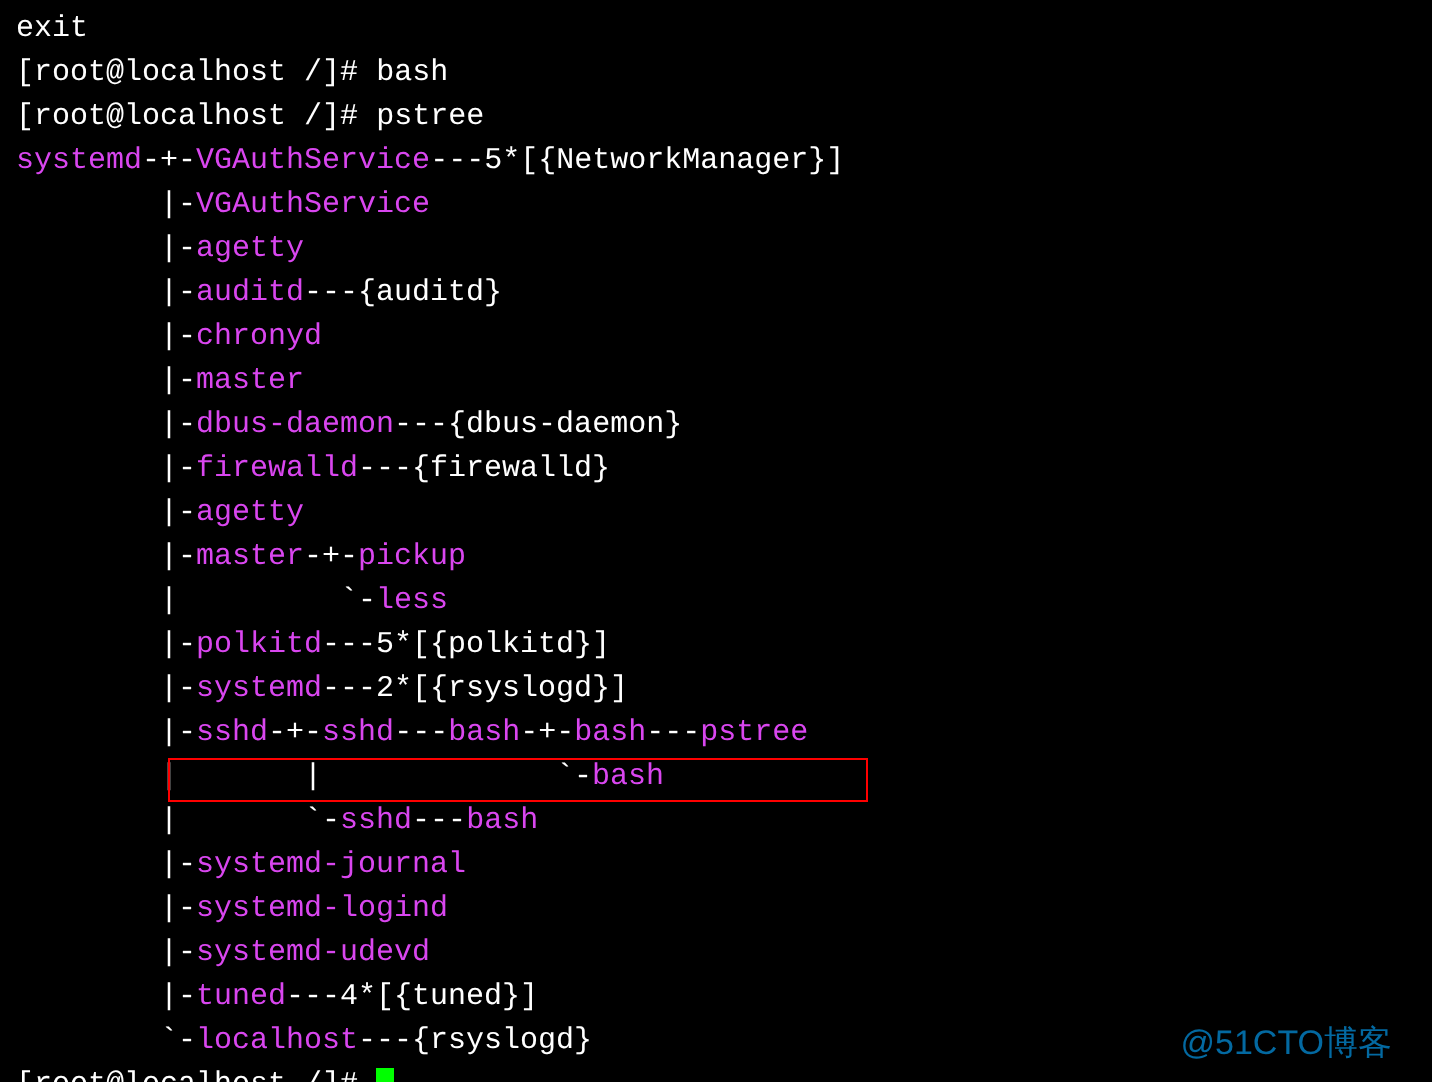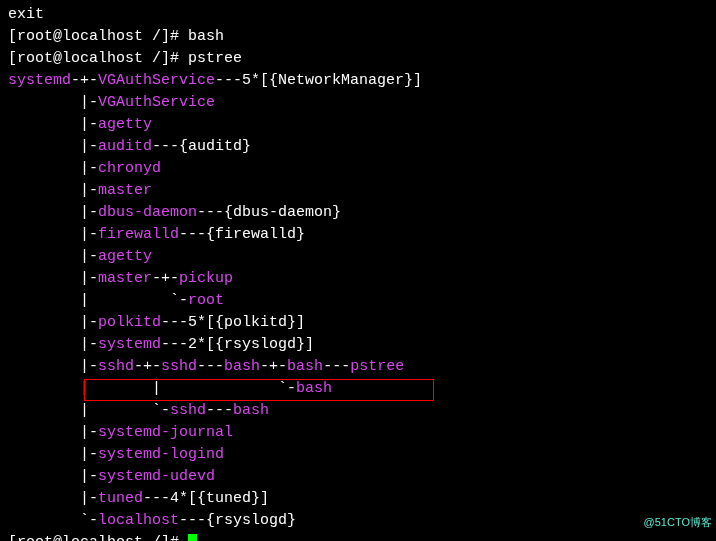--- a/index.html
+++ b/index.html
@@ -32,23 +32,23 @@
     .cursor {
       display: inline-block;
       width: 9px;
       height: 17px;
       background: #00ff00;
       vertical-align: text-bottom;
     }
     .watermark {
       position: absolute;
       bottom: 8px;
-      right: 4px;
-      color: #5eead4;
-      font-size: 11px;
+      right: 20px;
+      color: #0369a1;
+      font-size: 17px;
       font-family: sans-serif;
     }
   </style>
 </head>
 <body>
 
 <div class="line white">exit</div>
 
 <div class="line"><span class="white">[</span><span class="white">root@localhost</span><span class="white"> /]# </span><span class="white">bash</span></div>
 
@@ -67,21 +67,21 @@
 <div class="line"><span class="white">        |-</span><span class="teal">master</span></div>
 
 <div class="line"><span class="white">        |-</span><span class="teal">dbus-daemon</span><span class="white">---{dbus-daemon}</span></div>
 
 <div class="line"><span class="white">        |-</span><span class="teal">firewalld</span><span class="white">---{firewalld}</span></div>
 
 <div class="line"><span class="white">        |-</span><span class="teal">agetty</span></div>
 
 <div class="line"><span class="white">        |-</span><span class="teal">master</span><span class="white">-+-</span><span class="teal">pickup</span></div>
 
-<div class="line"><span class="white">        |         `-</span><span class="teal">root</span></div>
+<div class="line"><span class="white">        |         `-</span><span class="teal">less</span></div>
 
 <div class="line"><span class="white">        |-</span><span class="teal">polkitd</span><span class="white">---5*[{polkitd}]</span></div>
 
 <div class="line"><span class="white">        |-</span><span class="teal">systemd</span><span class="white">---2*[{rsyslogd}]</span></div>
 
 <div class="line"><span class="white">        |-</span><span class="teal">sshd</span><span class="white">-+-</span><span class="teal">sshd</span><span class="white">---</span><span class="teal">bash</span><span class="white">-+-</span><span class="teal">bash</span><span class="white">---</span><span class="teal">pstree</span></div>
 
 <div class="line"><span class="white">        |       |             `-</span><span class="teal">bash</span></div>
 
 <div class="line"><span class="white">        |       `-</span><span class="teal">sshd</span><span class="white">---</span><span class="teal">bash</span></div>

